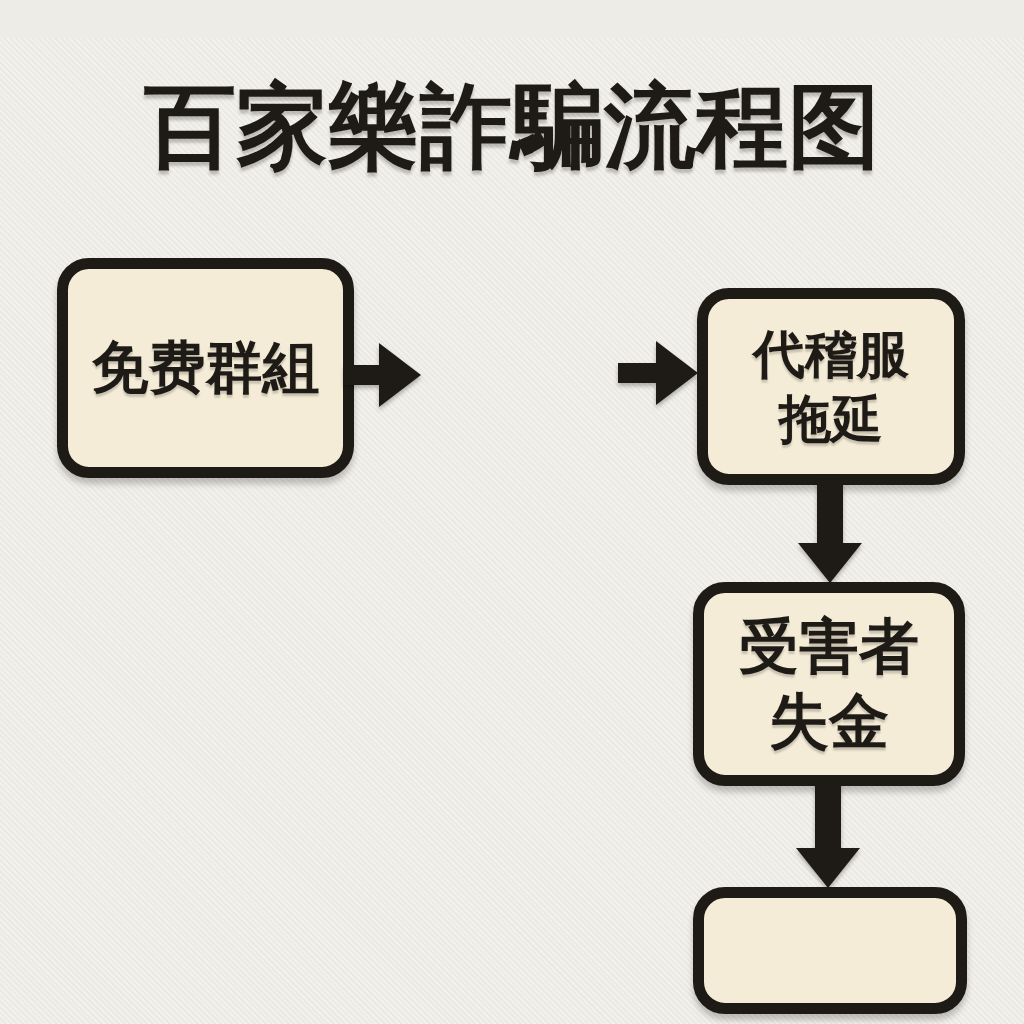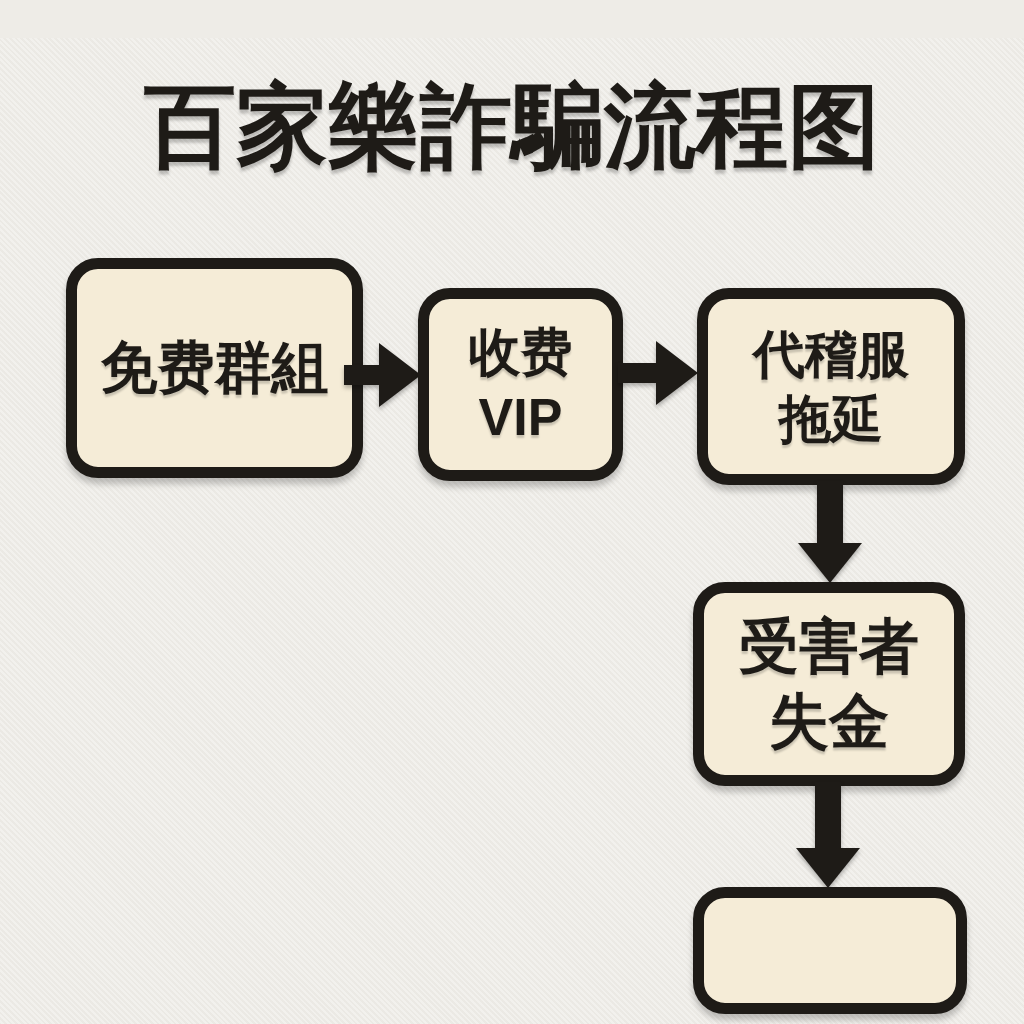--- a/index.html
+++ b/index.html
@@ -51,21 +51,21 @@
     box-shadow: 0 6px 6px rgba(0,0,0,0.22);
   }
   .node-label {
     font-weight: 900;
     color: var(--ink);
     text-align: center;
     white-space: pre-line;
     line-height: 1.25;
     text-shadow: 0 3px 2px rgba(0,0,0,0.18);
   }
-  .node-1 { left: 66px;  top: 220px; width: 297px; height: 220px; }
+  .node-1 { left: 57px;  top: 220px; width: 297px; height: 220px; }
   .node-1 .node-label { font-size: 57px; }
   .node-2 { left: 418px; top: 250px; width: 205px; height: 193px; }
   .node-2 .node-label { font-size: 52px; }
   .node-3 { left: 697px; top: 250px; width: 268px; height: 197px; }
   .node-3 .node-label { font-size: 52px; }
   .node-4 { left: 693px; top: 544px; width: 272px; height: 204px; }
   .node-4 .node-label { font-size: 60px; }
   .node-5 { left: 693px; top: 849px; width: 274px; height: 127px; }
   .node-5 .node-label { font-size: 52px; }
 
@@ -106,24 +106,20 @@
 
   <div class="node node-1">
     <span class="node-label">免费群組</span>
   </div>
 
   <div class="arrow arrow-right arrow-1">
     <div class="shaft"></div>
     <div class="head"></div>
   </div>
 
-  <div class="node node-2">
-    <span class="node-label">收费
-VIP</span>
-  </div>
 
   <div class="arrow arrow-right arrow-2">
     <div class="shaft"></div>
     <div class="head"></div>
   </div>
 
   <div class="node node-3">
     <span class="node-label">代稽服
 拖延</span>
   </div>

